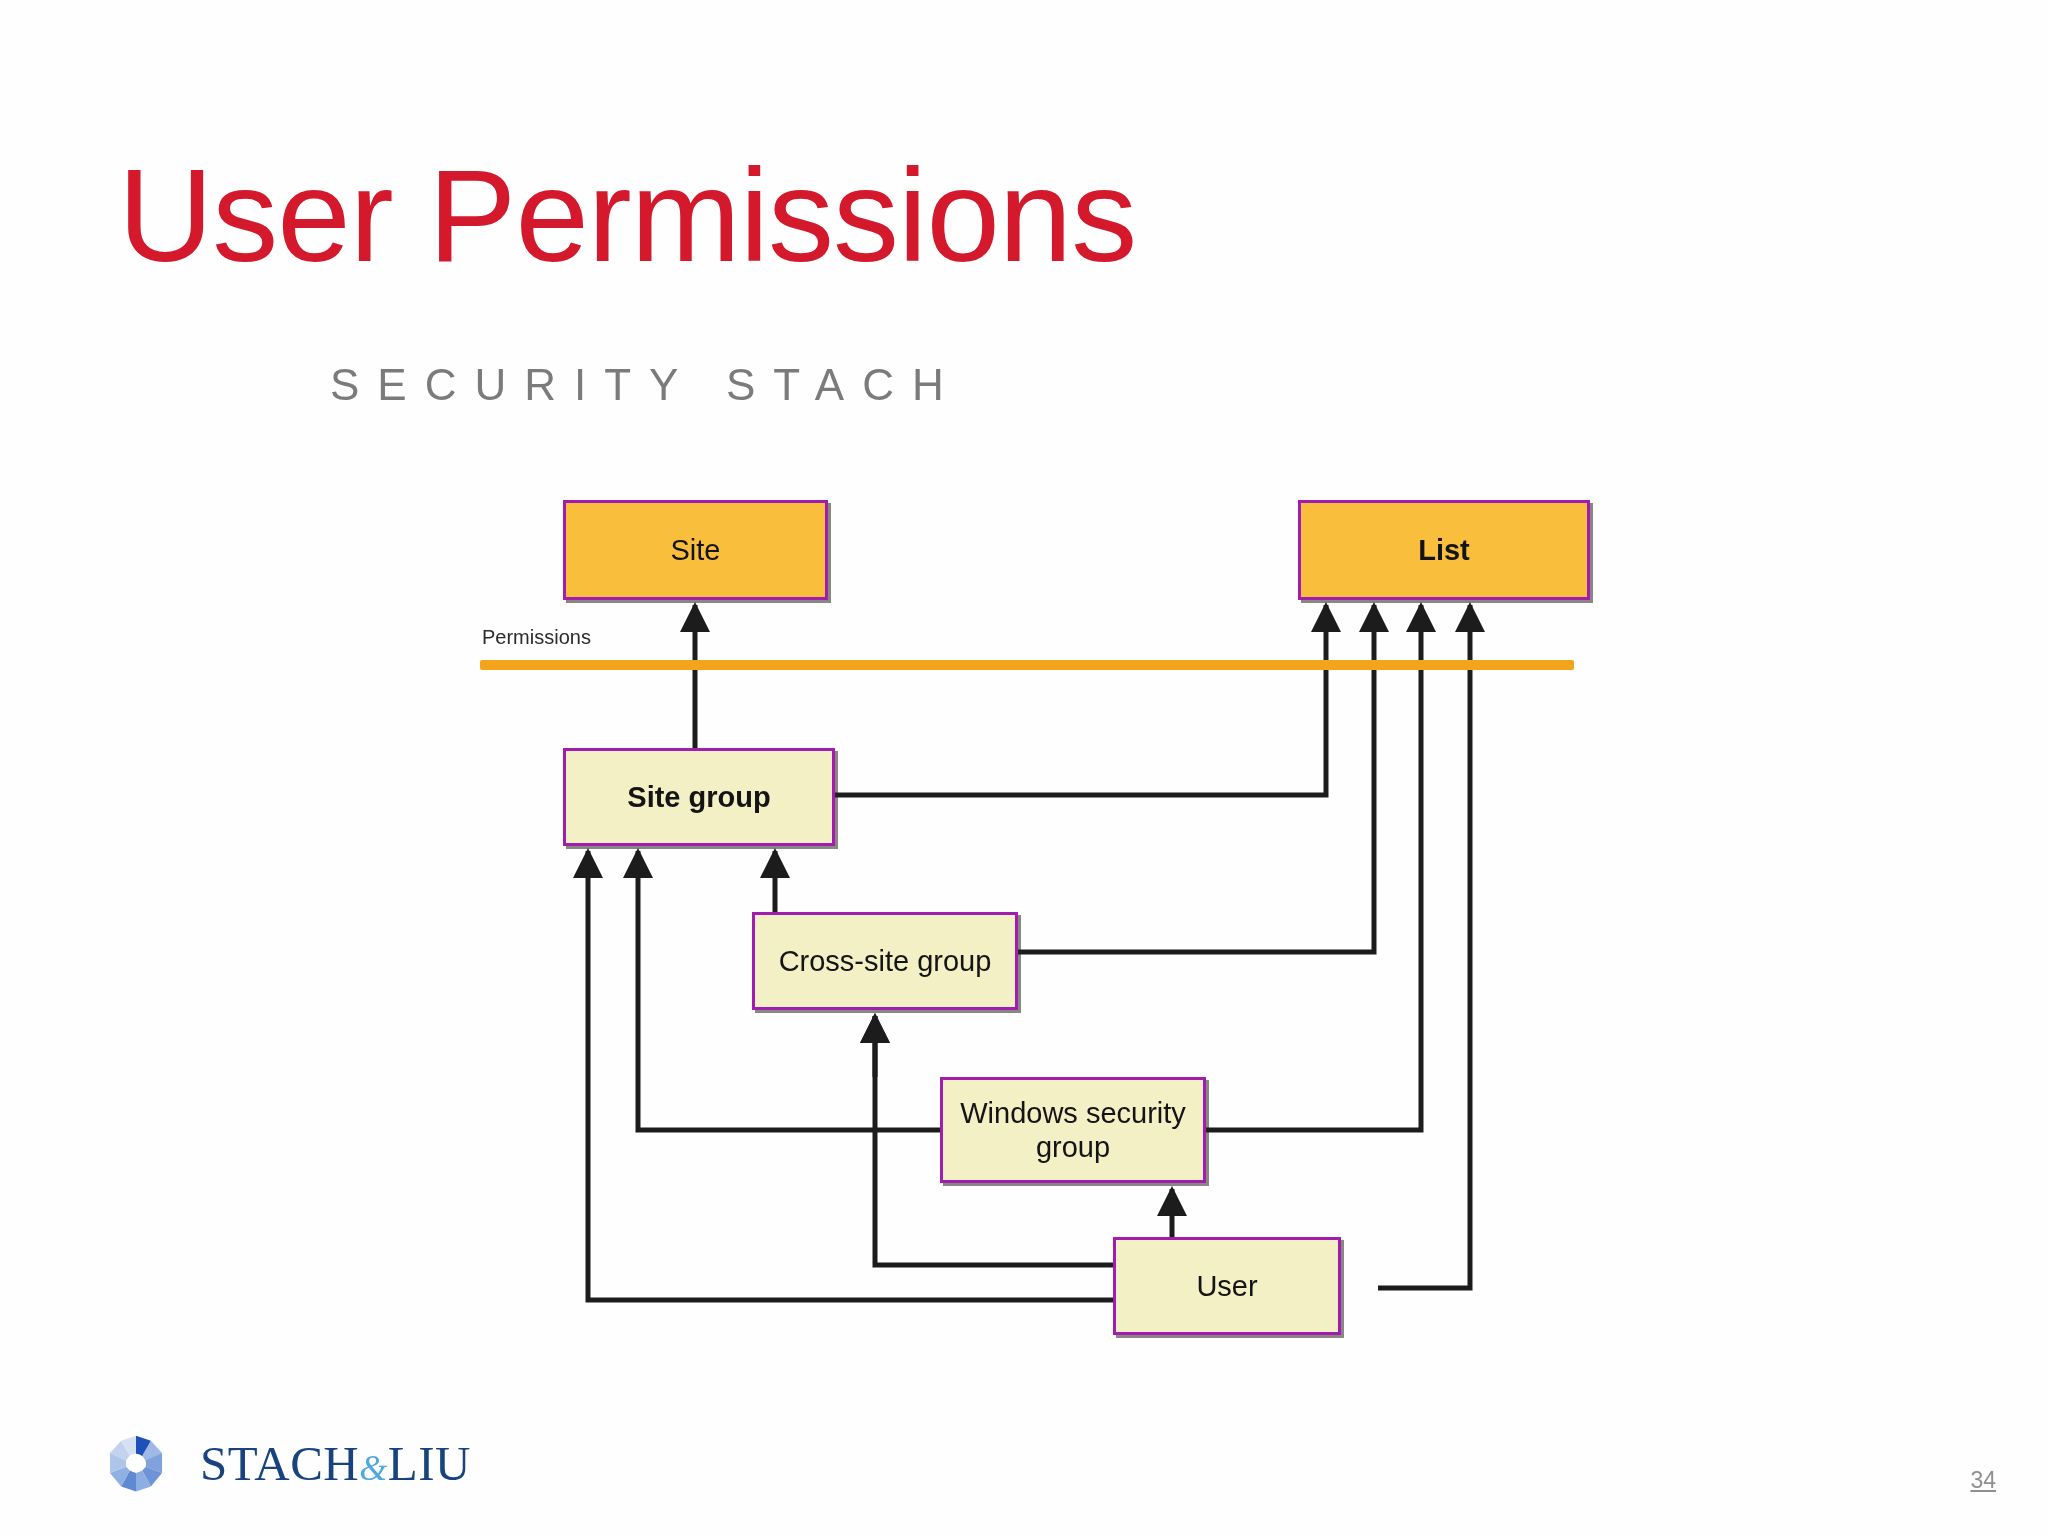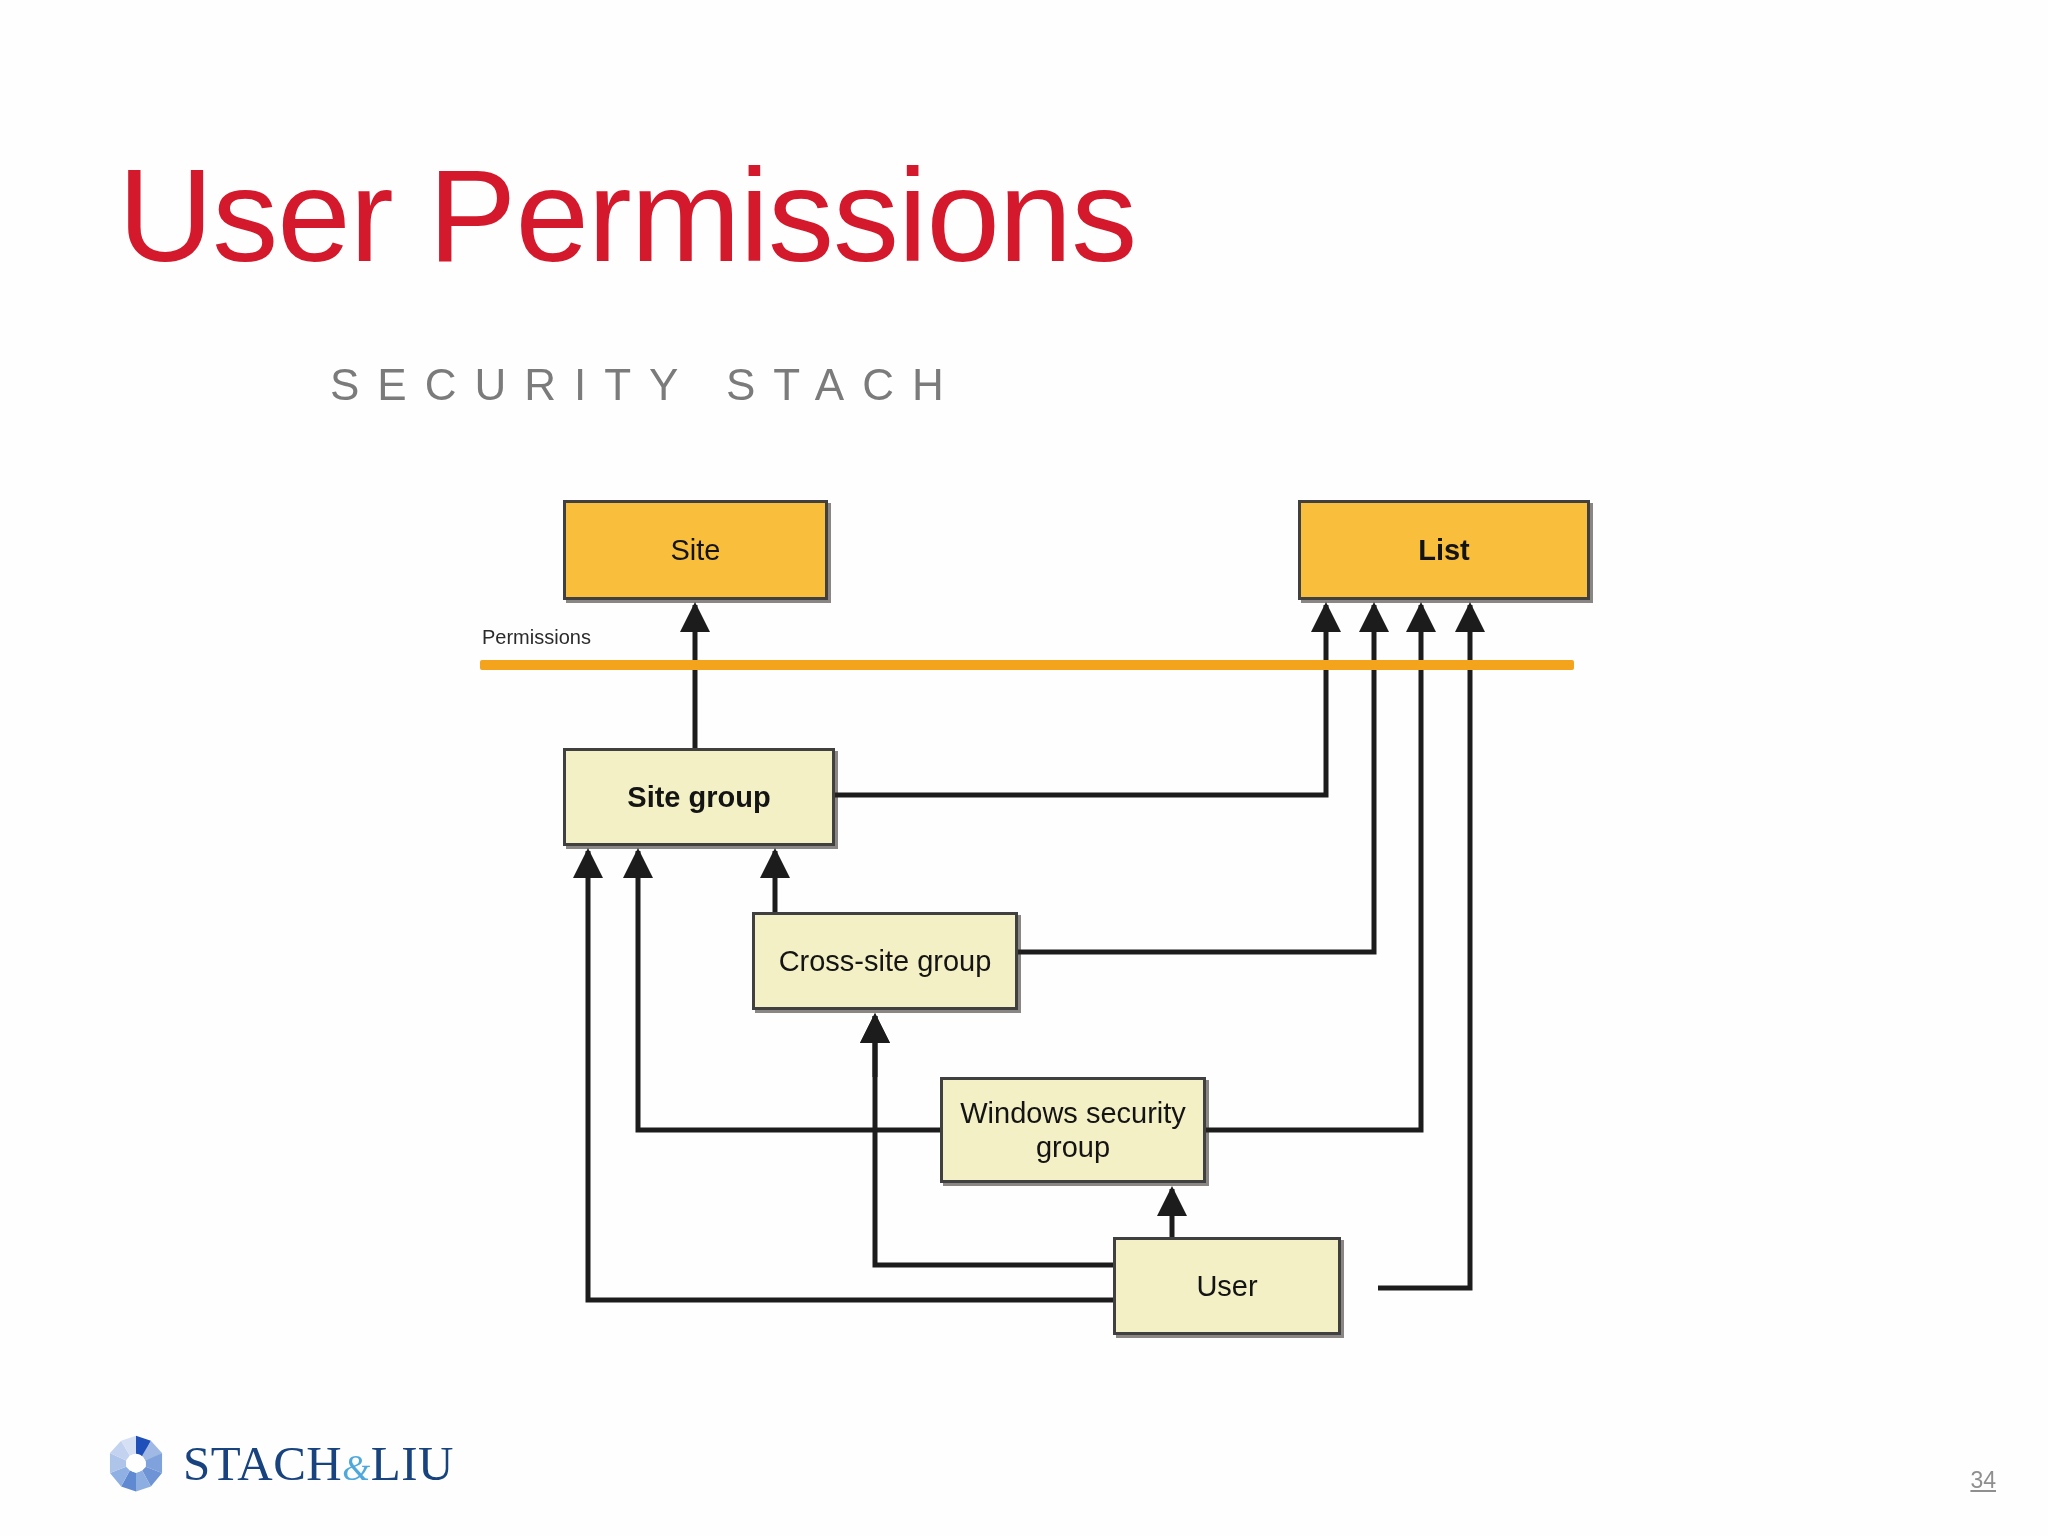--- a/index.html
+++ b/index.html
@@ -46,21 +46,21 @@
   .node{
     position:absolute;
     box-sizing:border-box;
     display:flex;
     align-items:center;
     justify-content:center;
     text-align:center;
     color:#141414;
     font-size:29px;
     line-height:1.18;
-    border:3px solid #404040;
+    border:3px solid #a21caf;
     box-shadow:3px 3px 0 0 rgba(40,35,30,.55);
   }
   .node.orange{background:#F8BE3C;}
   .node.yellow{background:#F2F0C4;}
 
   #node-site      {left:563px; top:500px; width:265px; height:100px;}
   #node-list      {left:1298px;top:500px; width:292px; height:100px;font-weight:bold;}
   #node-sitegroup {left:563px; top:748px; width:272px; height:98px;font-weight:bold;}
   #node-crosssite {left:752px; top:912px; width:266px; height:98px;}
   #node-winsec    {left:940px; top:1077px;width:266px; height:106px;}
@@ -79,21 +79,21 @@
     left:480px; top:660px;
     width:1094px; height:10px;
     background:#F3A41C;
     border-radius:2px;
   }
 
   
   .logo-wrap{
     position:absolute;
     left:105px; top:1432px;
-    display:flex;align-items:center;gap:16px;
+    display:flex;align-items:center;gap:33px;
   }
   .logo-mark{width:62px;height:62px;position:relative;flex:0 0 auto;}
   .logo-text{
     font-family:"Liberation Serif", serif;
     font-size:49px;
     color:#18437F;
     letter-spacing:.5px;
     white-space:nowrap;
   }
   .logo-text .amp{color:#4FA8DC;font-size:36px;font-style:italic;}

